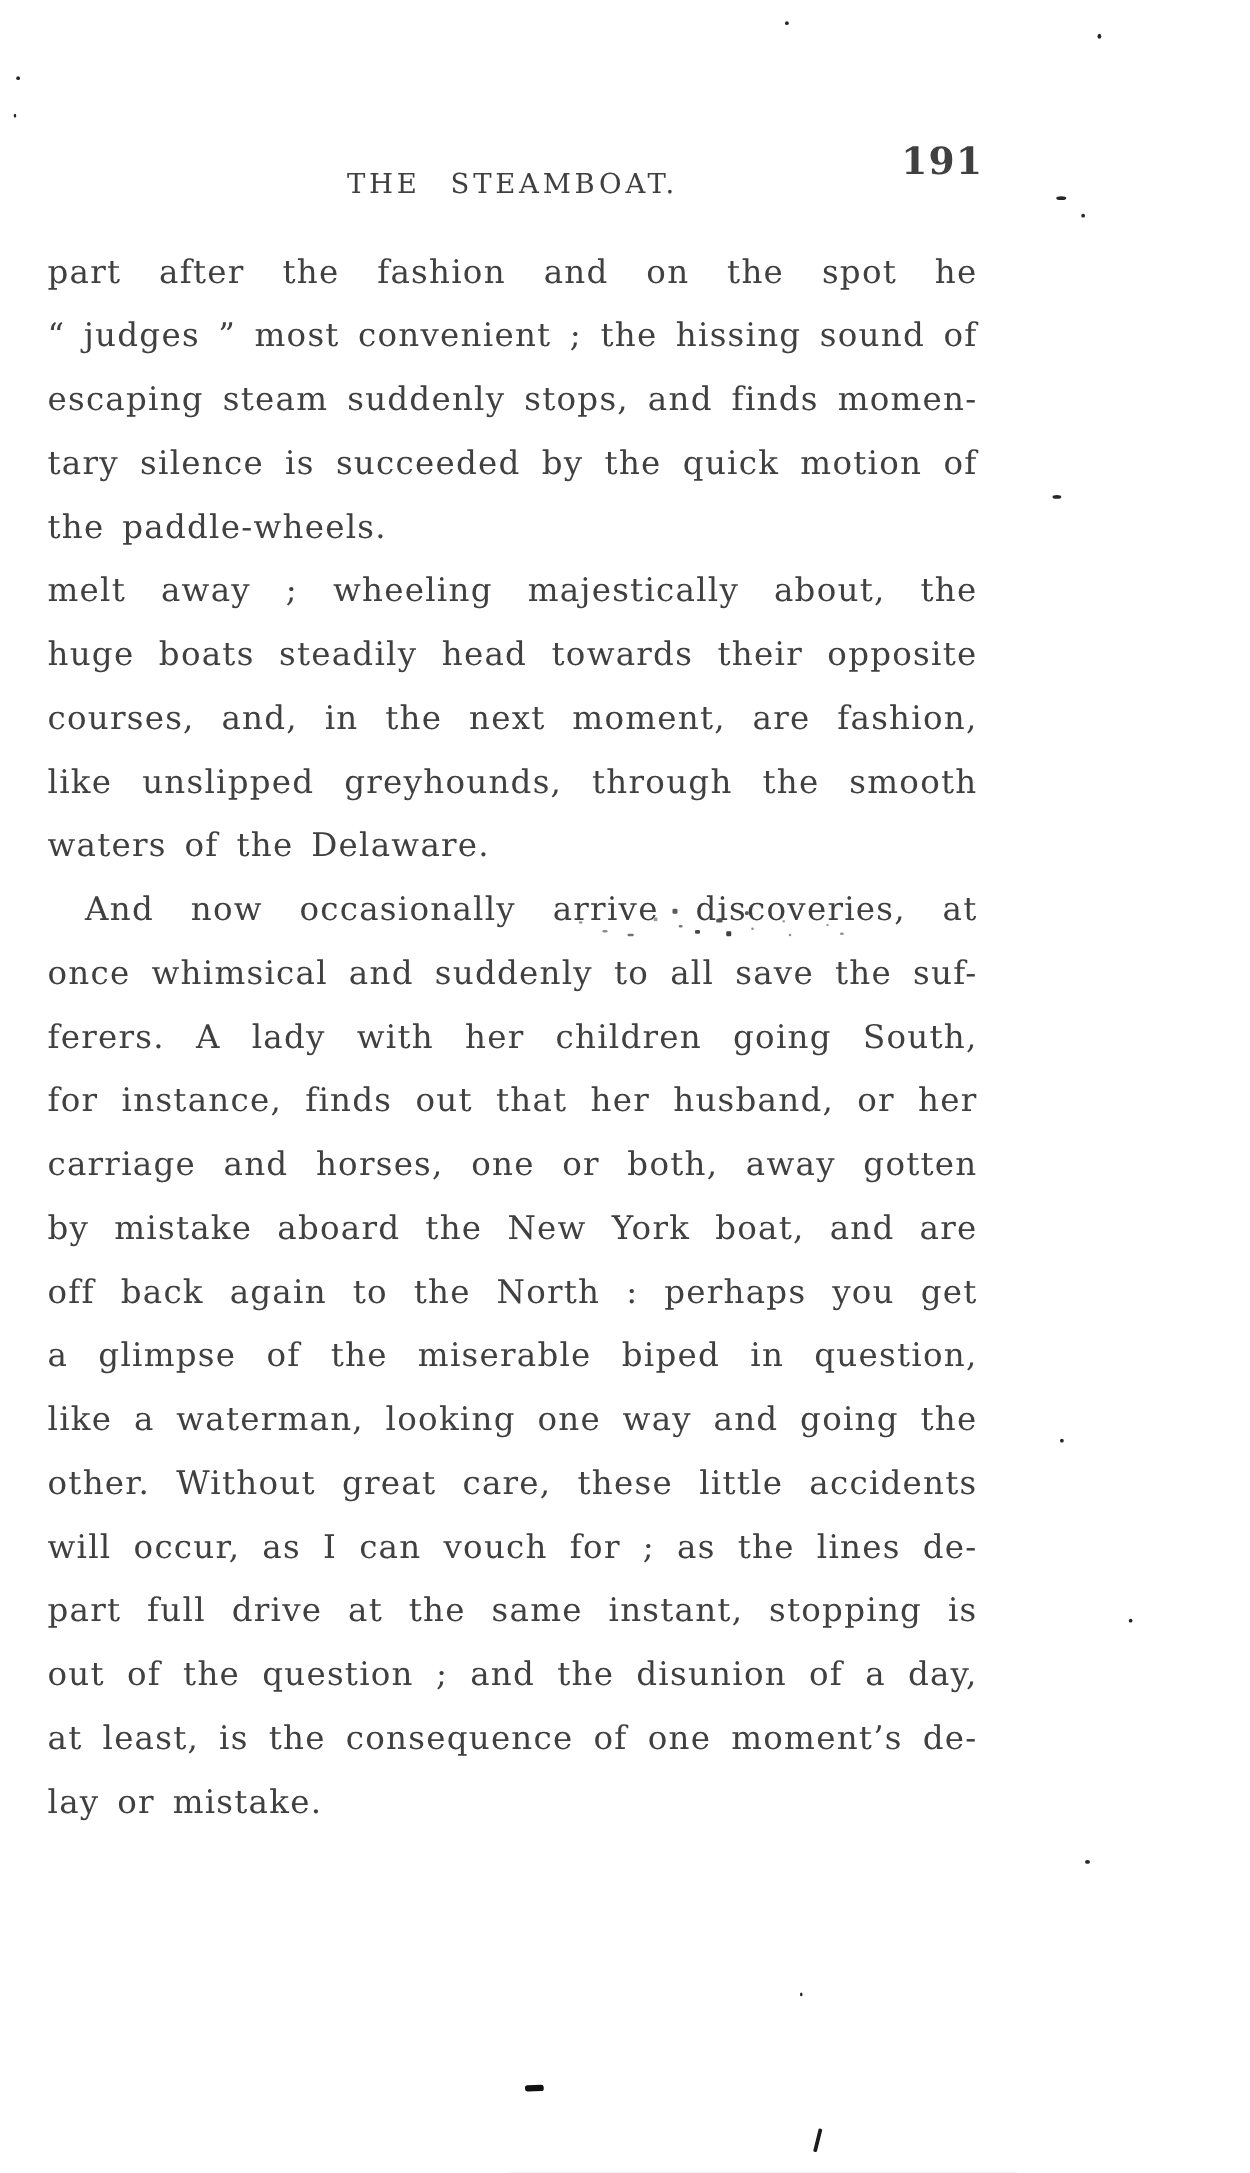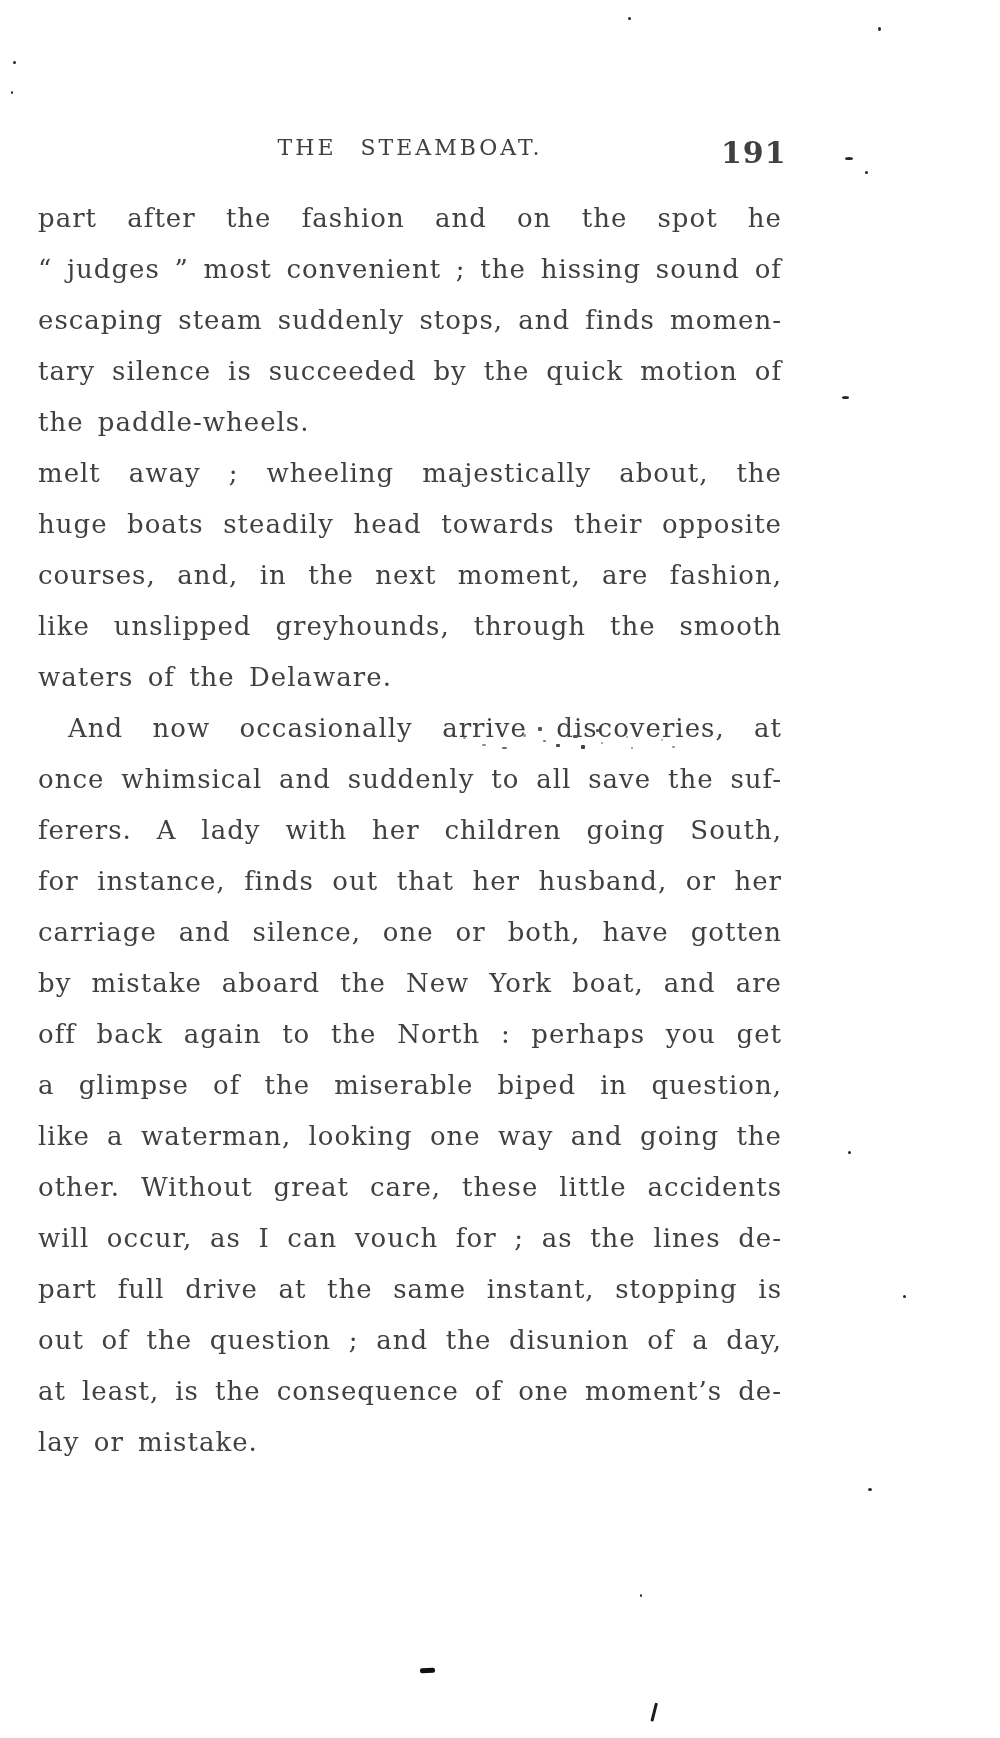--- a/index.html
+++ b/index.html
@@ -16,21 +16,21 @@
     left:38px;top:137px;width:744px;
     text-align:center;
     font-size:22px;
     letter-spacing:3px;
     word-spacing:14px;
     line-height:1;
     white-space:nowrap;
   }
   .page-number{
     position:absolute;
-    left:721px;top:138px;
+    left:721px;top:115px;
     font-size:30px;
     font-weight:bold;
     letter-spacing:1px;
     line-height:1;
   }
   .body-text{
     position:absolute;
     left:38px;top:193px;width:744px;
   }
   .paragraph{margin:0;padding:0;}
@@ -87,21 +87,21 @@
         <div class="line">huge boats steadily head towards their opposite</div>
         <div class="line">courses, and, in the next moment, are fashion,</div>
         <div class="line">like unslipped greyhounds, through the smooth</div>
         <div class="line last">waters of the Delaware.</div>
       </div>
       <div class="paragraph">
         <div class="line indent">And now occasionally arrive discoveries, at</div>
         <div class="line">once whimsical and suddenly to all save the suf-</div>
         <div class="line">ferers.  A lady with her children going South,</div>
         <div class="line">for instance, finds out that her husband, or her</div>
-        <div class="line">carriage and silence, one or both, have gotten</div>
+        <div class="line">carriage and horses, one or both, away gotten</div>
         <div class="line">by mistake aboard the New York boat, and are</div>
         <div class="line">off back again to the North : perhaps you get</div>
         <div class="line">a glimpse of the miserable biped in question,</div>
         <div class="line">like a waterman, looking one way and going the</div>
         <div class="line">other.  Without great care, these little accidents</div>
         <div class="line">will occur, as I can vouch for ; as the lines de-</div>
         <div class="line">part full drive at the same instant, stopping is</div>
         <div class="line">out of the question ; and the disunion of a day,</div>
         <div class="line">at least, is the consequence of one moment’s de-</div>
         <div class="line last">lay or mistake.</div>

